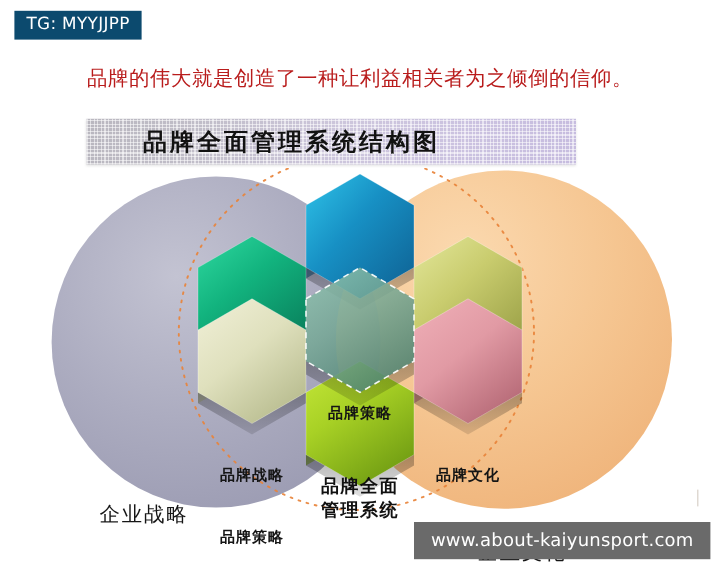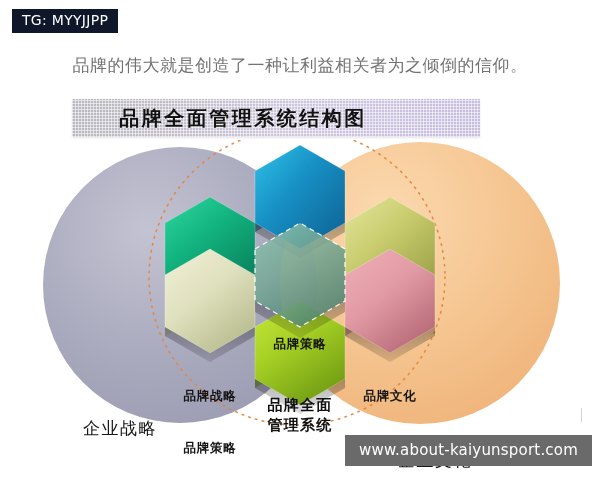--- a/index.html
+++ b/index.html
@@ -21,38 +21,38 @@
     left: 0; top: 0;
     width: 600px; height: 480px;
     background: #ffffff;
     overflow: hidden;
   }
 
   
   #tg-badge {
     position: absolute;
     left: 12px; top: 9px;
-    background: #0f172a;
+    background: #0c4a6e;
     color: #ffffff;
     font-size: 14px;
     letter-spacing: 0.3px;
     padding: 4px 10px 5px 10px;
     line-height: 1.1;
     white-space: nowrap;
     z-index: 40;
   }
 
   
   #subtitle {
     position: absolute;
     left: 0; top: 54px;
     width: 600px;
     text-align: center;
     font-size: 17px;
-    color: #737373;
+    color: #b91c1c;
     letter-spacing: 0.5px;
     white-space: nowrap;
     z-index: 30;
   }
 
   
   #title-banner {
     position: absolute;
     left: 72px; top: 99px;
     width: 408px; height: 38px;

